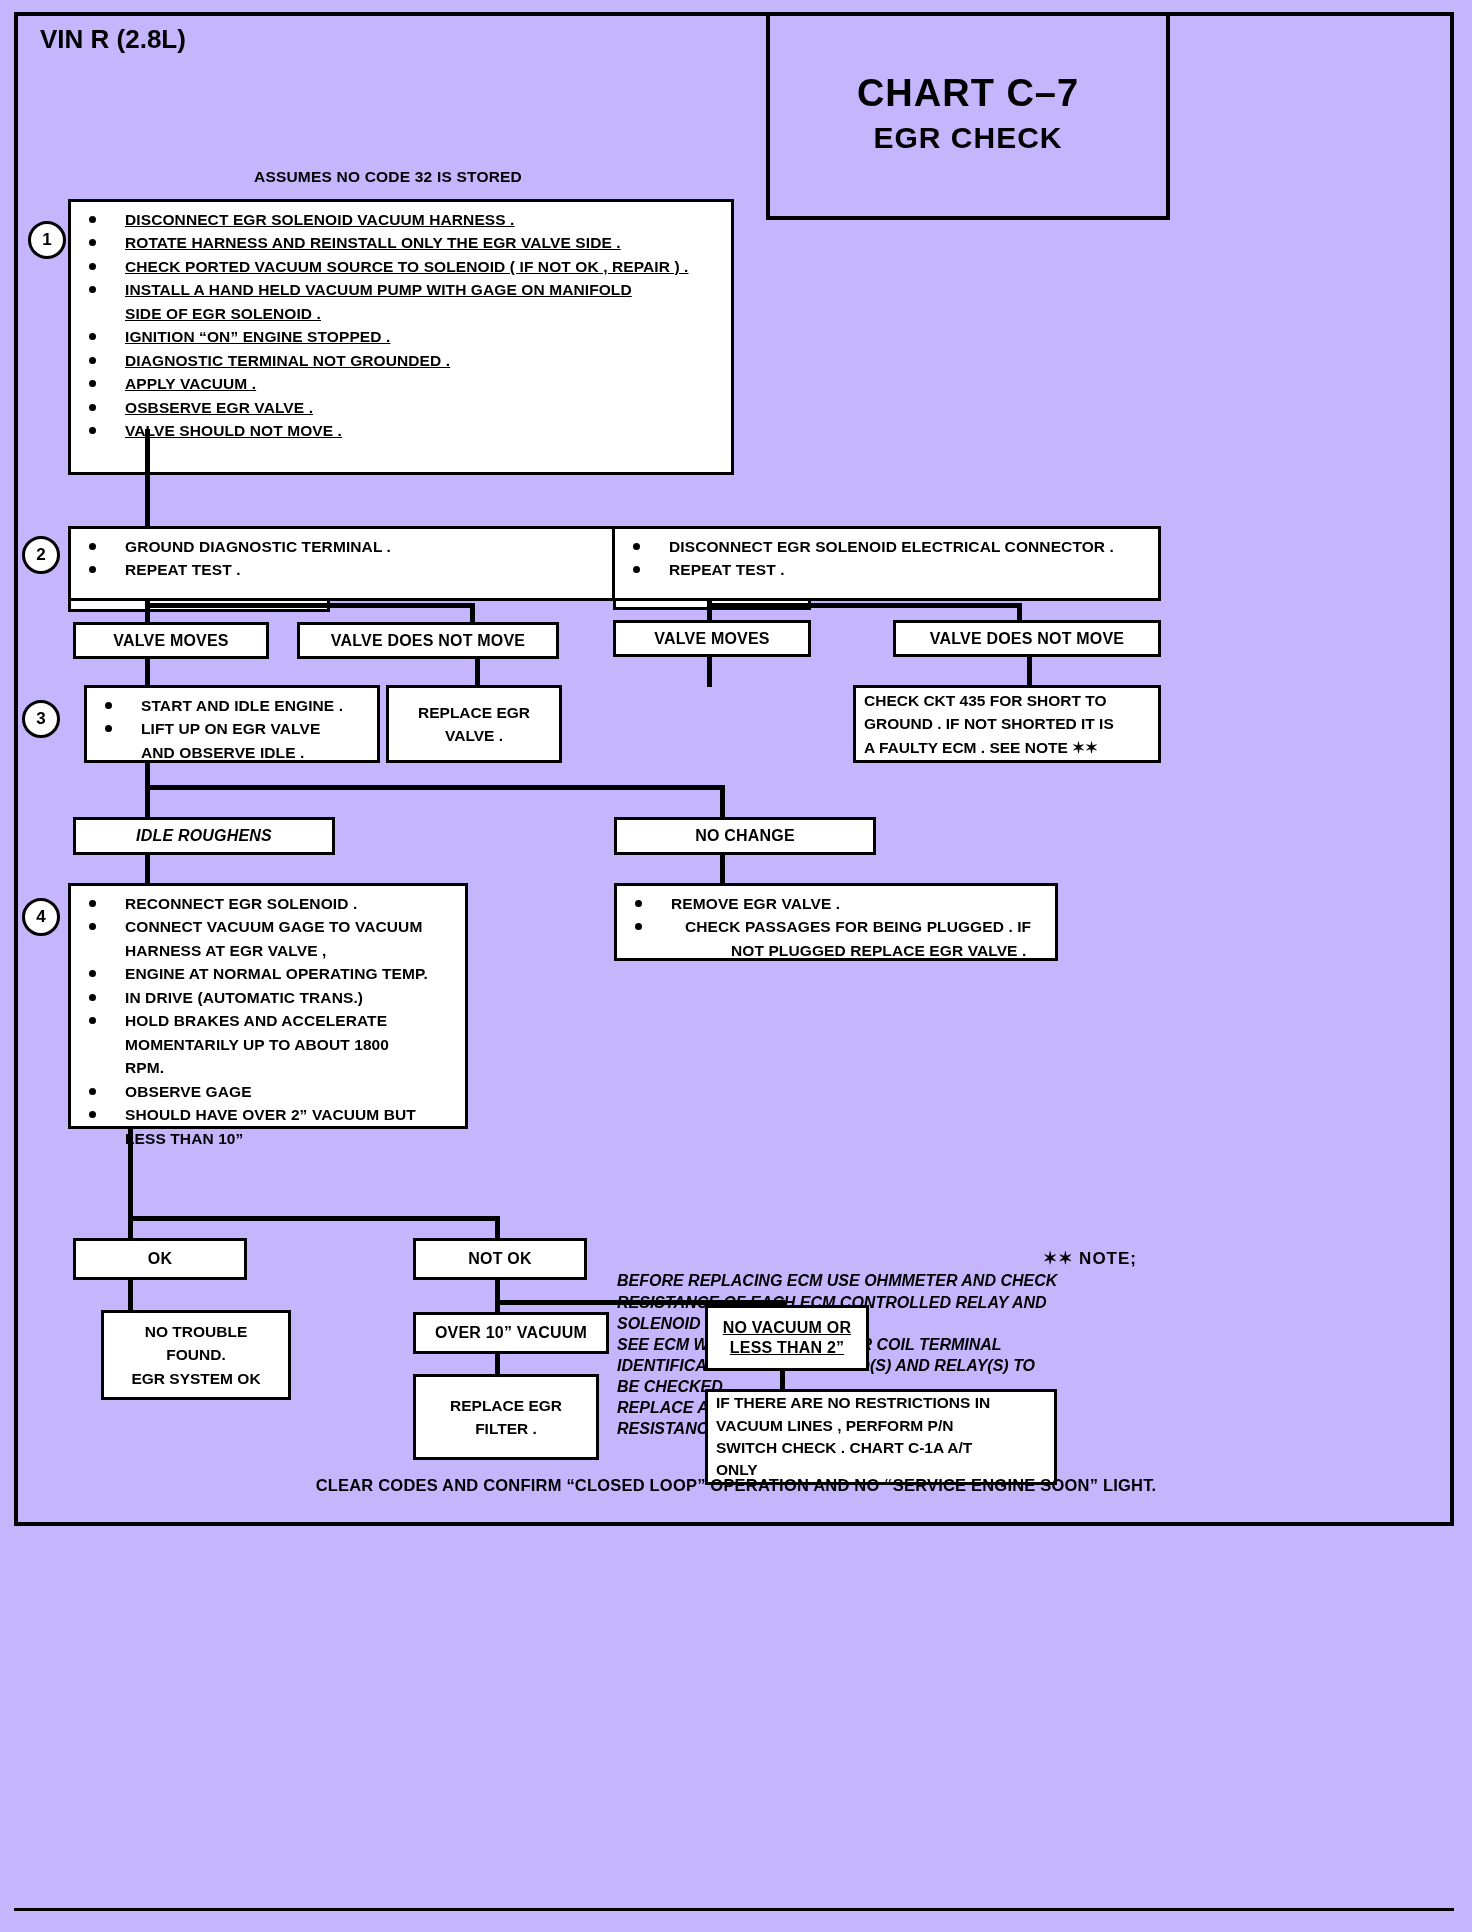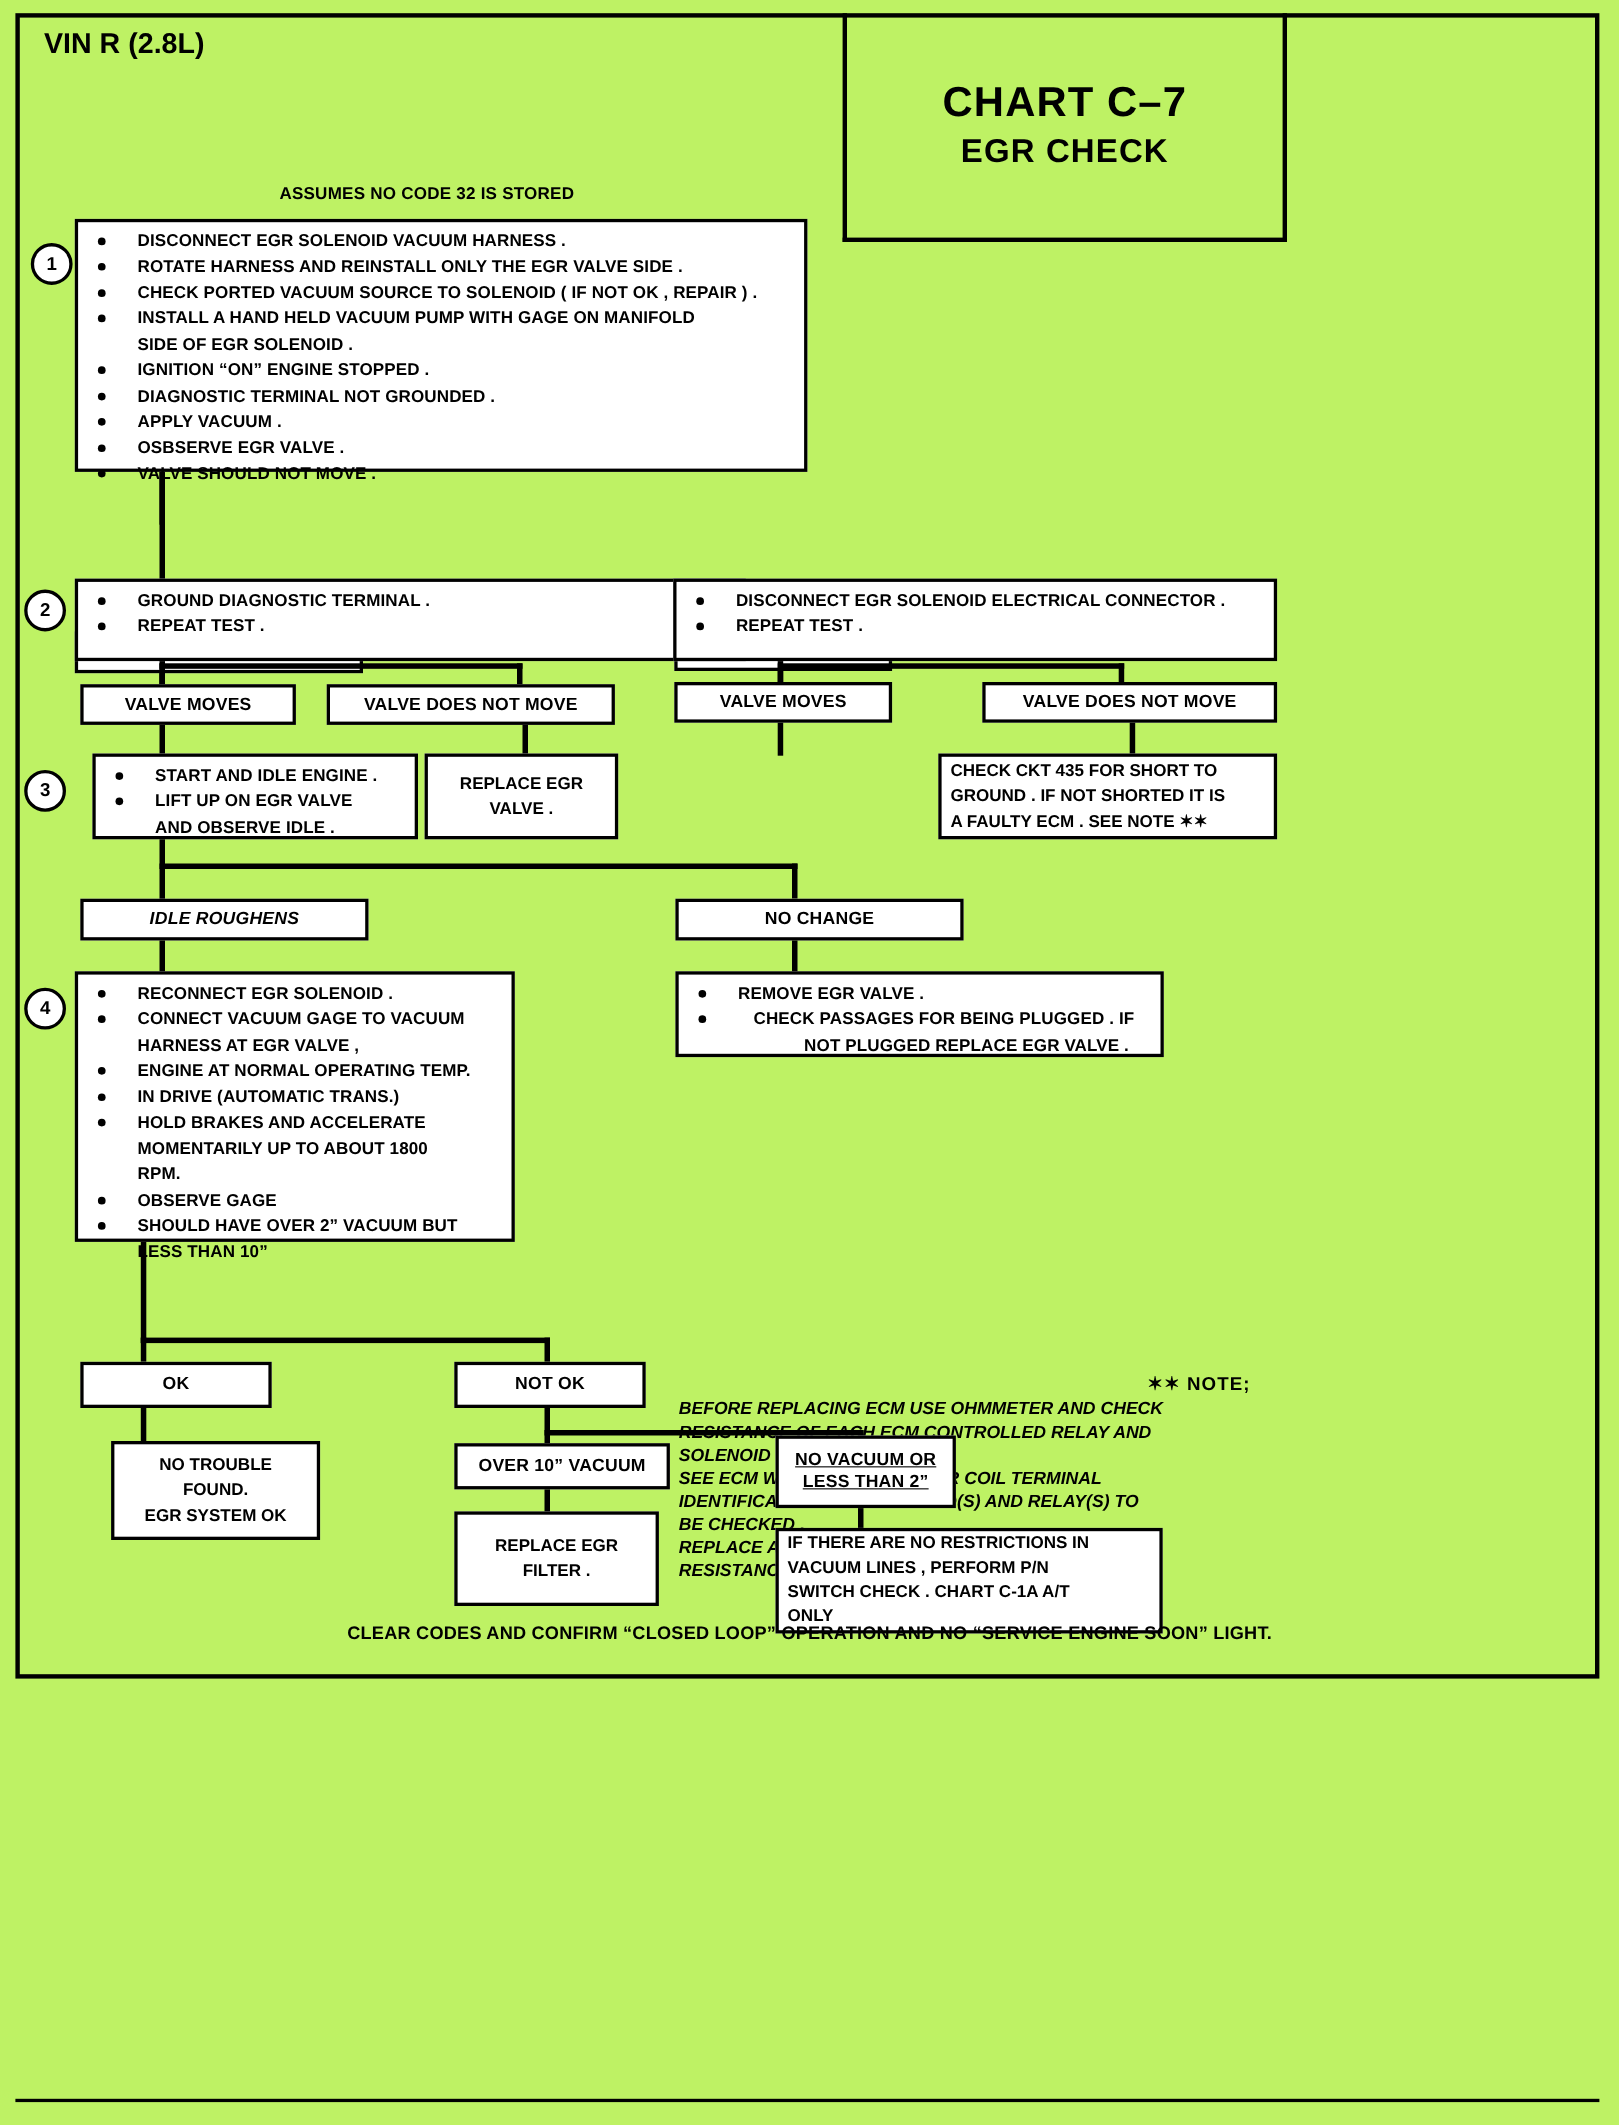--- a/index.html
+++ b/index.html
@@ -1,21 +1,21 @@
 <!DOCTYPE html>
 <html><head>
 <meta charset="utf-8">
 <style>
   html,body{margin:0;padding:0;background:#fff;}
   body{font-family:"Liberation Sans", sans-serif;}
   #page{
     position:relative;
     width:1472px;
     height:1932px;
-    background:#bef264;
+    background:#c4b5fd;
     overflow:hidden;
   }
   
   #outer-border{
     position:absolute;
     left:14px; top:12px;
     width:1440px; height:1514px;
     border:4px solid #000;
     box-sizing:border-box;
   }
@@ -177,21 +177,21 @@
   <div id="vin-label">VIN R (2.8L)</div>
 
   <div id="title-box">
     <div class="chart-no">CHART C–7</div>
     <div class="chart-name">EGR  CHECK</div>
   </div>
 
   <div id="assumes">ASSUMES NO CODE 32 IS STORED</div>
 
   <div class="step-num" style="left:28px; top:221px;">1</div>
-  <div class="box text-box" id="box1" style="left:68px; top:199px; width:666px; height:230px;">
+  <div class="box text-box" id="box1" style="left:68px; top:199px; width:666px; height:276px;text-decoration:underline;">
     <ul class="bullets">
       <li>DISCONNECT EGR SOLENOID VACUUM HARNESS .</li>
       <li>ROTATE HARNESS AND REINSTALL ONLY THE EGR VALVE SIDE .</li>
       <li>CHECK PORTED VACUUM SOURCE TO SOLENOID ( IF NOT OK , REPAIR ) .</li>
       <li>INSTALL A HAND HELD VACUUM PUMP WITH GAGE ON MANIFOLD</li>
       <li class="cont">SIDE OF EGR SOLENOID .</li>
       <li>IGNITION “ON” ENGINE STOPPED .</li>
       <li>DIAGNOSTIC TERMINAL NOT GROUNDED .</li>
       <li>APPLY VACUUM .</li>
       <li>OSBSERVE EGR VALVE .</li>

